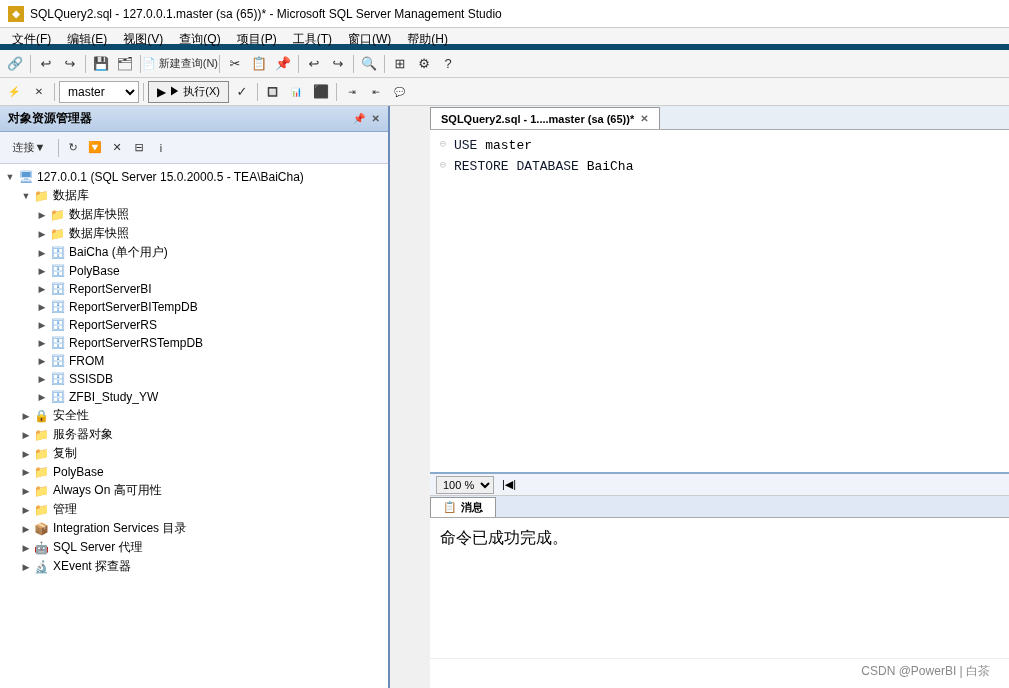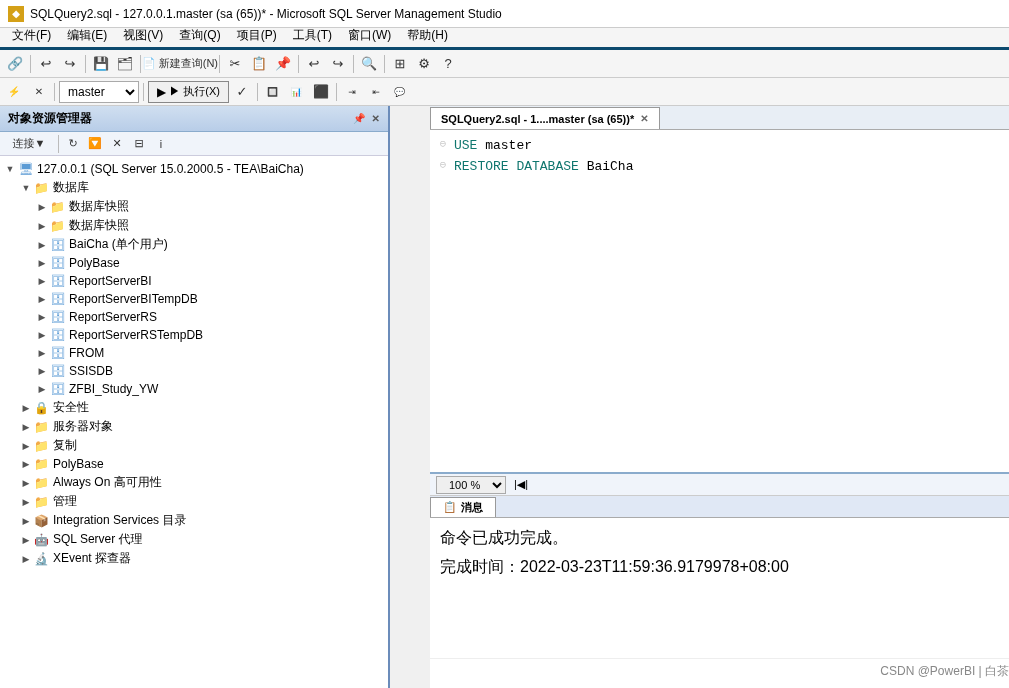--- a/index.html
+++ b/index.html
@@ -31,23 +31,23 @@
       align-items: center;
       justify-content: center;
       font-size: 10px;
       color: white;
     }
     .title-text { font-size: 12px; color: #000; }
 
     
     .menu-bar {
       background: #f5f5f5;
-      border-bottom: 3px solid #0c4a6e;
-      display: flex;
-      align-items: flex-end;
+      border-bottom: 6px solid #0c4a6e;
+      display: flex;
+      align-items: flex-start;
       padding: 2px 4px;
       height: 22px;
       font-size: 12px;
     }
     .menu-item {
       padding: 1px 8px;
       cursor: pointer;
       white-space: nowrap;
     }
 
@@ -126,21 +126,21 @@
       align-items: center;
       justify-content: space-between;
     }
     .panel-toolbar {
       background: #f0f4fa;
       border-bottom: 1px solid #ccd;
       display: flex;
       align-items: center;
       padding: 2px 4px;
       gap: 2px;
-      height: 24px;
+      height: 32px;
     }
     .panel-tb-btn {
       width: 20px; height: 18px;
       background: transparent;
       border: 1px solid transparent;
       cursor: pointer;
       display: flex; align-items: center; justify-content: center;
       font-size: 11px;
       color: #333;
     }
@@ -225,40 +225,40 @@
     }
     .sql-indent {
       color: #ccc;
       margin-right: 4px;
       font-size: 11px;
       user-select: none;
       width: 14px;
       display: inline-block;
       text-align: center;
     }
-    .kw { color: #0f766e; font-weight: normal; font-family: Liberation Mono, monospace; }
+    .kw { color: #0f172a; font-weight: normal; font-family: Liberation Mono, monospace; }
     .str { color: #a31515; }
     .normal { color: #000; }
 
     
     .editor-status {
       background: #f0f4fa;
       border-bottom: 1px solid #ccc;
       display: flex;
       align-items: center;
       padding: 1px 6px;
       height: 22px;
       font-size: 11px;
       gap: 8px;
     }
     .zoom-select {
       height: 18px;
       border: 1px solid #aaa;
       font-size: 11px;
-      padding: 0 8px;
+      padding: 0 2px;
     }
 
     
     .output-area {
       height: 140px;
       background: white;
       overflow: auto;
       padding: 6px 10px;
     }
     .output-tab-bar {
@@ -562,21 +562,20 @@
     <div class="output-tab-bar">
       <div class="output-tab active">
         <span class="output-icon">📋</span>
         <span>消息</span>
       </div>
     </div>
 
     <div class="output-area">
       <div class="output-text">命令已成功完成。</div>
       <div class="output-text"></div>
-      <div class="output-text">完成时间：2022-03-23T11:59:36.9179978+08:00</div>
     </div>
 
     <div style="position: relative; height: 30px; background: white; border-top: 1px solid #eee;">
-      <span style="position: absolute; right: 0; bottom: 8px; font-size: 12px; color: #888;">CSDN @PowerBI | 白茶</span>
+      <span style="position: absolute; right: 19px; bottom: 8px; font-size: 12px; color: #888;">CSDN @PowerBI | 白茶</span>
     </div>
 
   </div>
 </div>
 
 </body></html>

